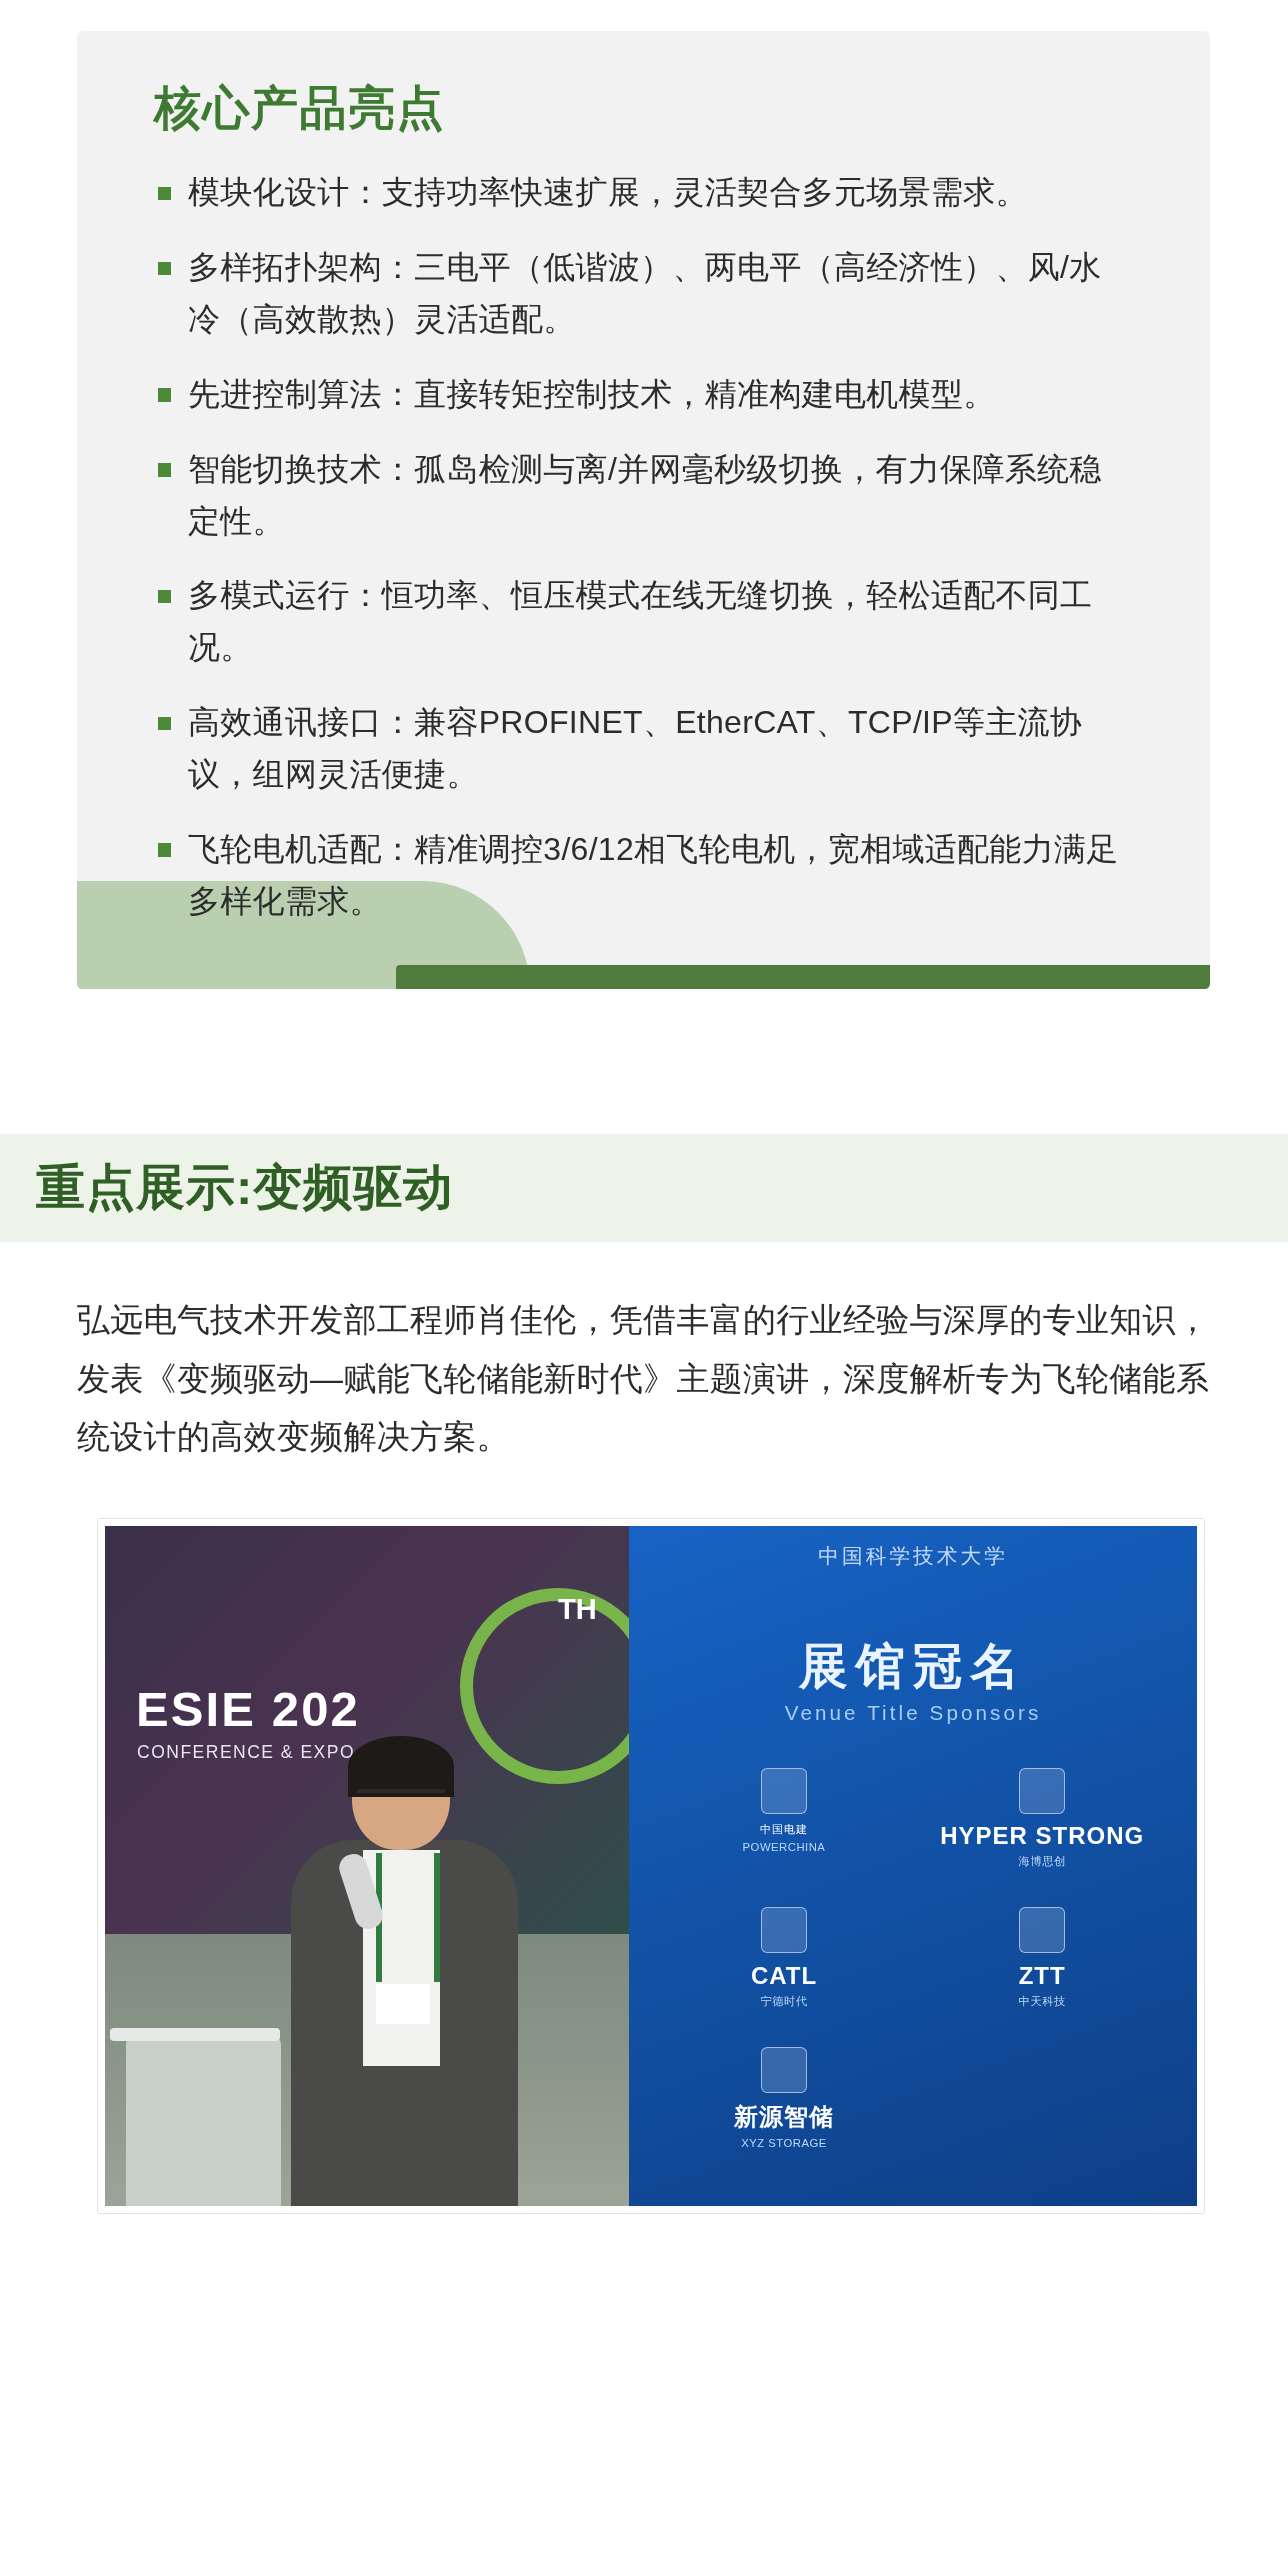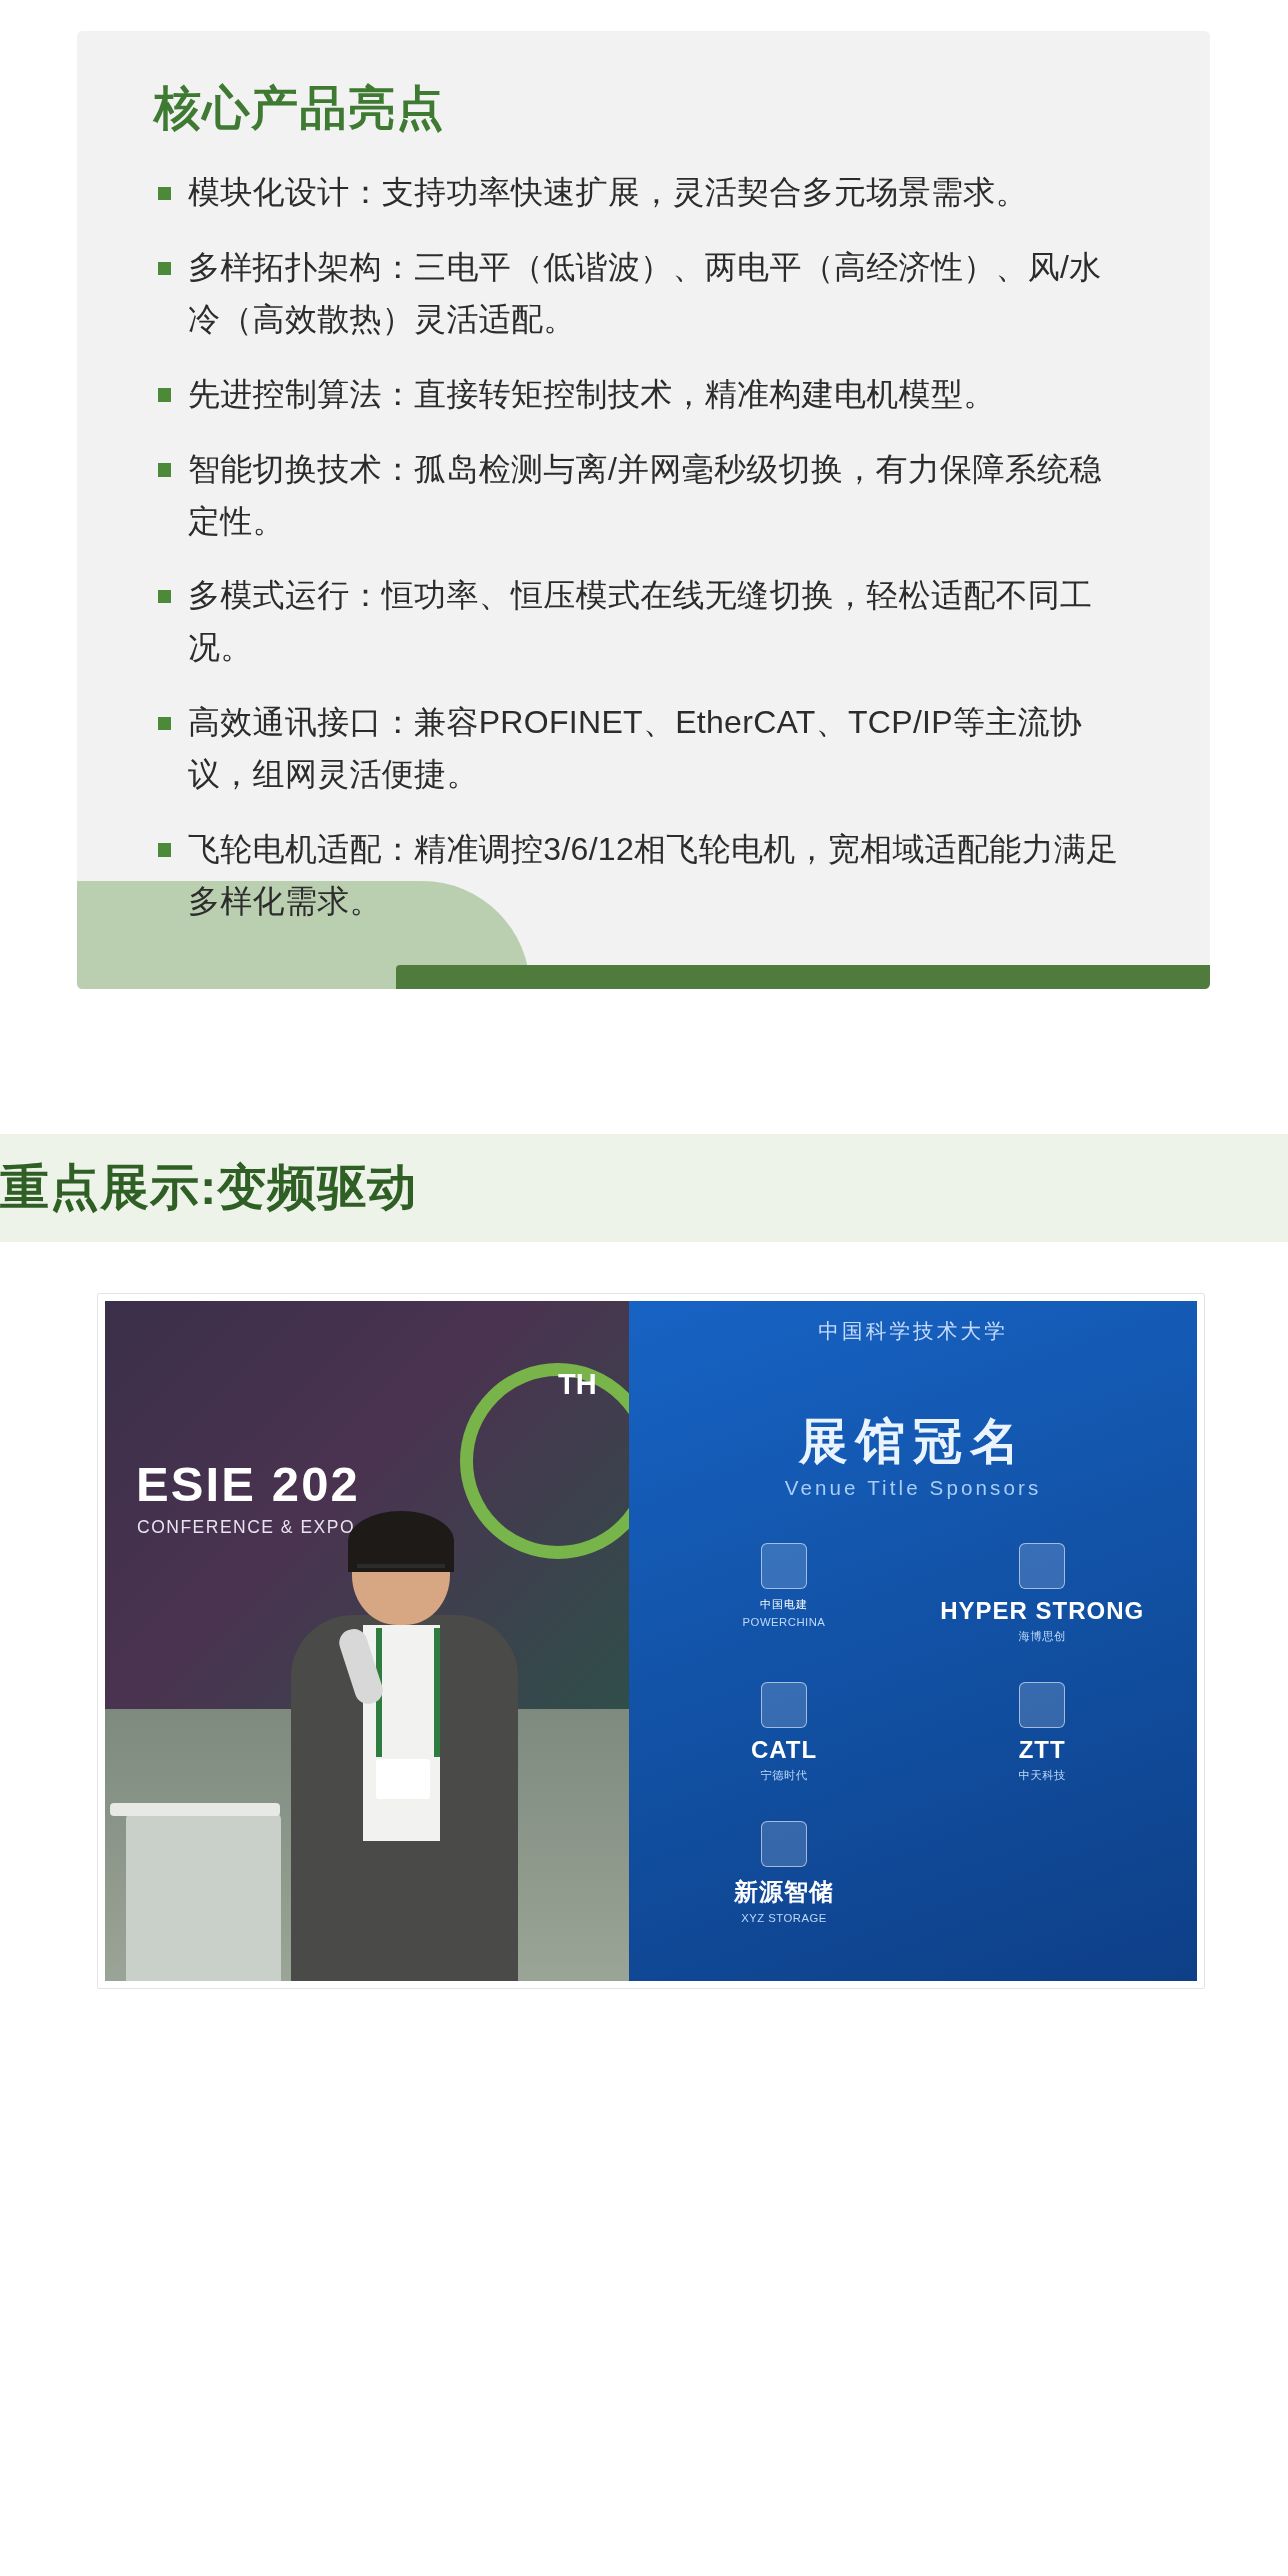--- a/index.html
+++ b/index.html
@@ -115,20 +115,21 @@
     font-weight: 700;
     display: flex;
     align-items: center;
     justify-content: center;
     letter-spacing: 1px;
   }
   .num-title {
     flex: 1;
     display: flex;
     align-items: center;
+    padding-left: 36px;
     font-size: 49px;
     font-weight: 700;
     color: #2f5f24;
     letter-spacing: 1px;
   }
 
   .body-paragraph {
     margin: 49px 77px 0 77px;
     font-size: 33px;
     line-height: 1.78;
@@ -438,20 +439,21 @@
         </ul>
       </div>
     </div>
   </section>
 
   <section class="numbered-section">
     <div class="num-head-wrap">
       <div class="num-title">重点展示:变频驱动</div>
     </div>
 
+    <p class="body-paragraph">弘远电气技术开发部工程师肖佳伦，凭借丰富的行业经验与深厚的专业知识，发表《变频驱动—赋能飞轮储能新时代》主题演讲，深度解析专为飞轮储能系统设计的高效变频解决方案。</p>
 
     <figure class="photo-wrap">
       <div class="photo">
 
         <div class="photo-left">
           <div class="backdrop"></div>
           <div class="ring-7th"></div>
           <div class="ring-7th-label">TH</div>
           <div class="esie-text">ESIE 202</div>
           <div class="esie-sub">CONFERENCE &amp; EXPO</div>

